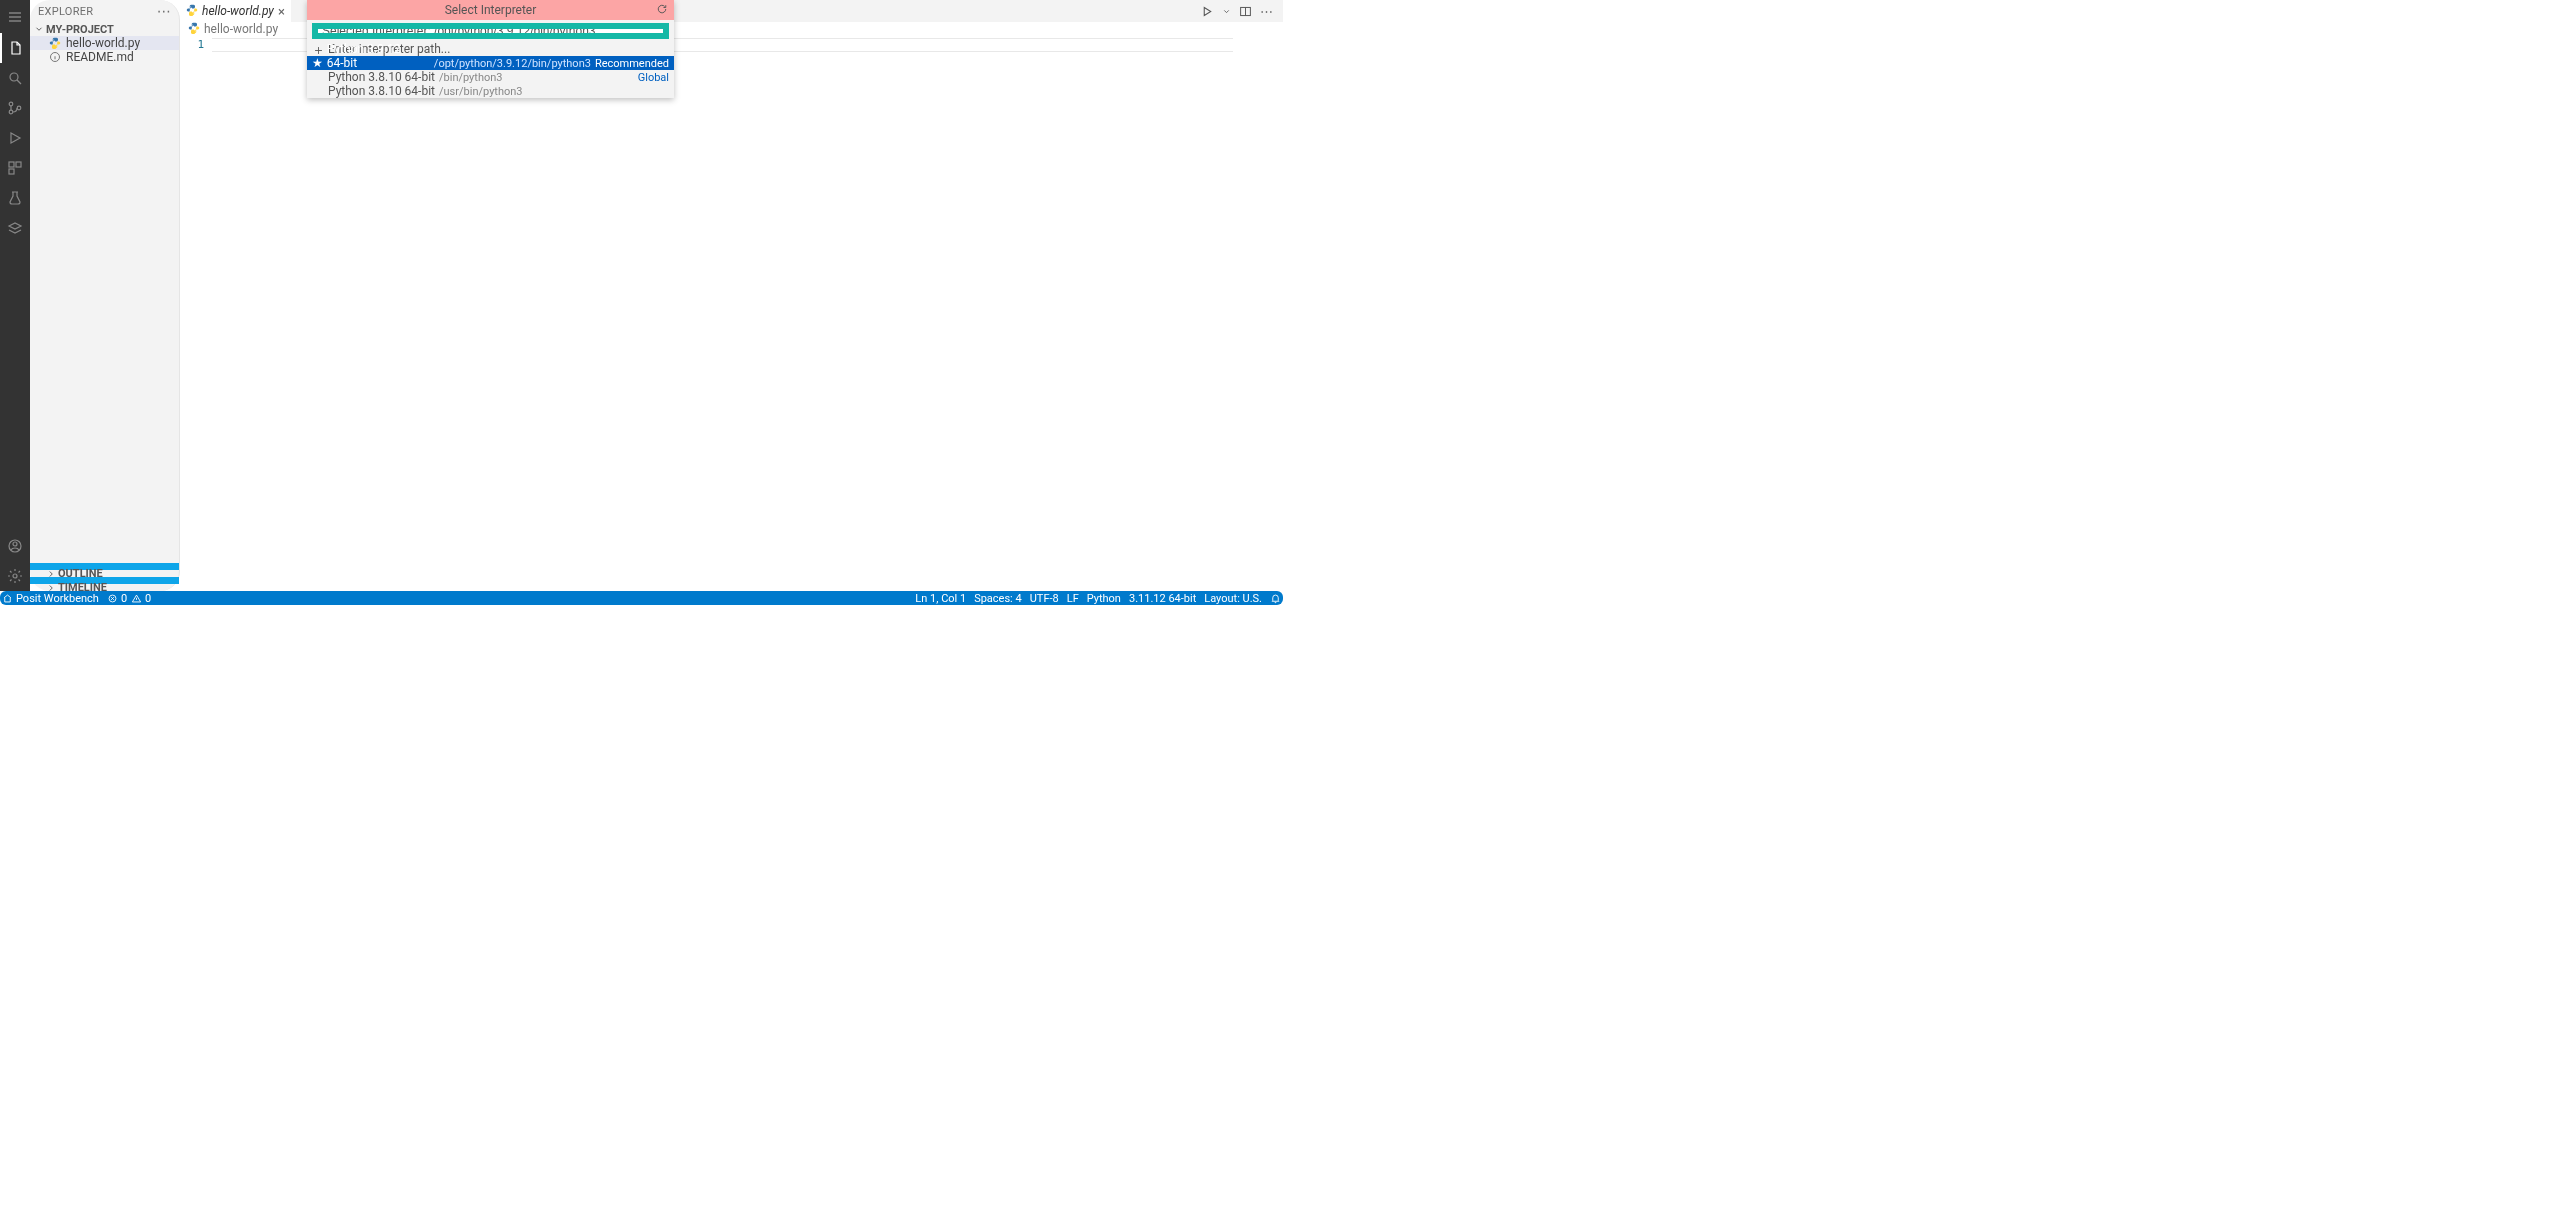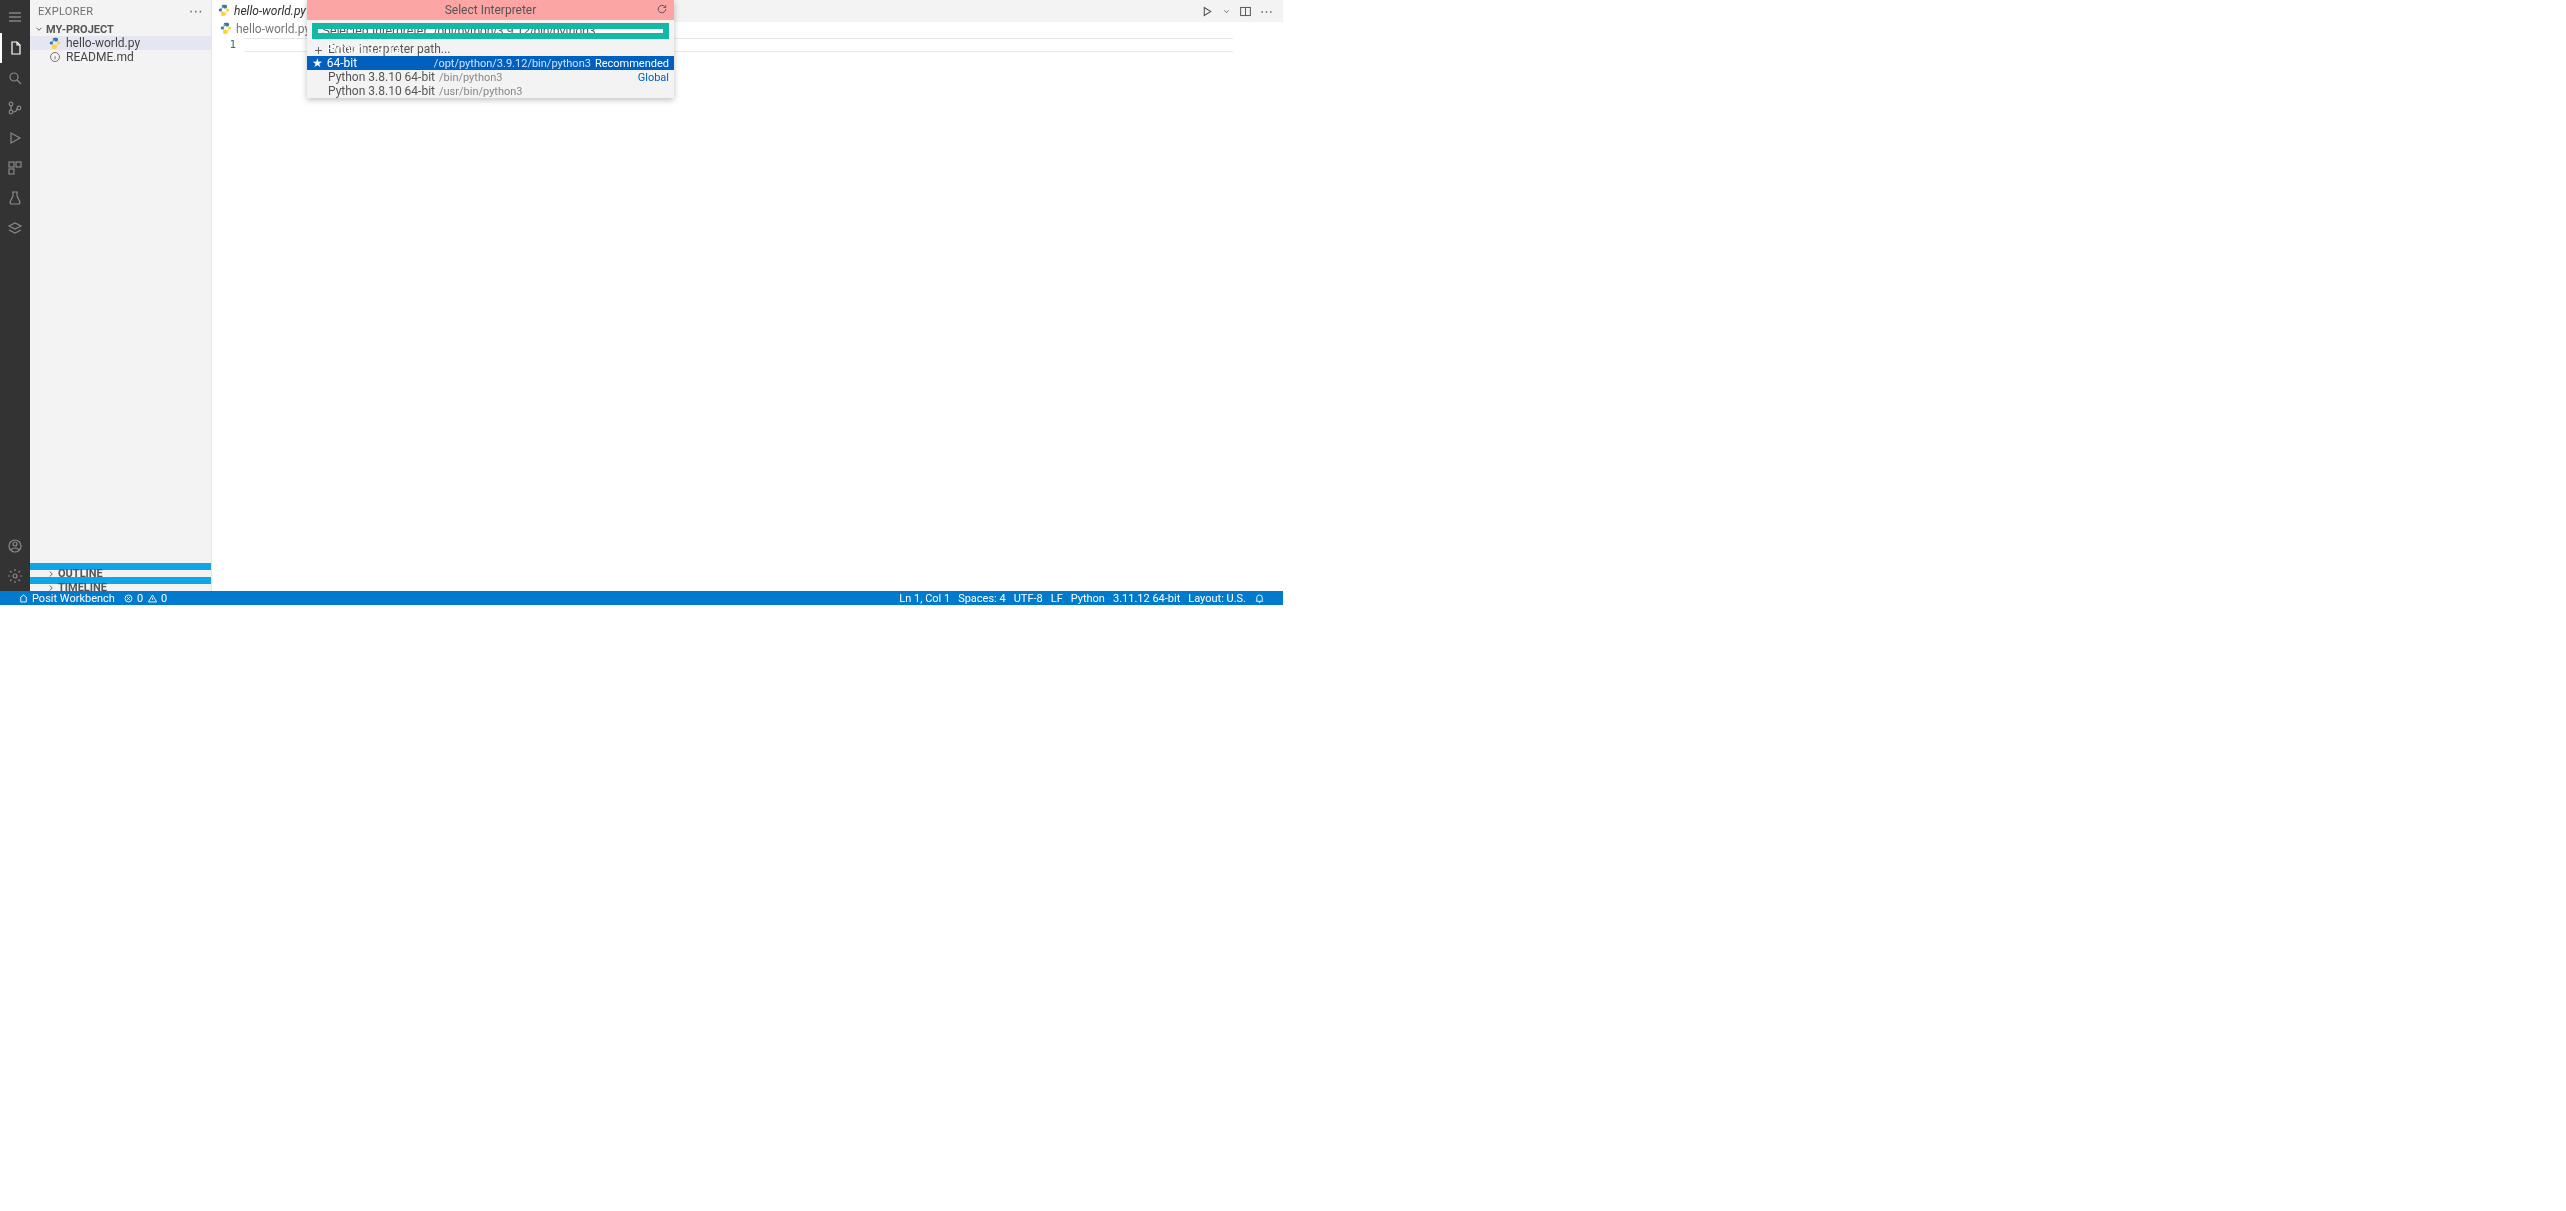--- a/index.html
+++ b/index.html
@@ -32,24 +32,25 @@
   cursor: pointer;
   margin-bottom: 0;
 }
 .activitybar .ab-item.active { color: #fff; border-left: 2px solid #fff; }
 .activitybar .ab-item svg { width: 16px; height: 16px; }
 .activitybar .ab-item.menu-icon { color: #aaa; margin-bottom: 1px; }
 .activitybar .spacer { flex: 1; }
 
 
 .sidebar {
-  width: 182px;
+  width: 150px;
   background: #f3f3f3;
   display: flex; flex-direction: column;
   border-right: 1px solid #e5e5e5;
+  border-radius: 20px;
 }
 .sidebar-header {
   height: 22px;
   display: flex; align-items: center;
   padding: 0 8px;
   font-size: 11px;
   color: #6f6f6f;
   letter-spacing: 0.3px;
   justify-content: space-between;
 }
@@ -178,22 +179,23 @@
 .qp-row.selected .qp-right { color: #fff; }
 .qp-row .qp-icon { display:inline-flex; width:12px; justify-content:center; }
 
 
 .statusbar {
   height: 14px;
   background: #007acc;
   color: #fff;
   display: flex; align-items: center;
   font-size: 11px;
-  padding: 0 18px;
+  padding: 0 2px;
   gap: 8px;
+  border-radius: 6px;
 }
 .statusbar .spacer { flex: 1; }
 .statusbar .sb-item { display: inline-flex; align-items: center; gap: 3px; cursor: pointer; }
 .statusbar svg { width: 11px; height: 11px; }
 
 
 .py-icon { color: #3776ab; }
 .info-icon { color: #6a6a6a; }
 </style>
 </head>

